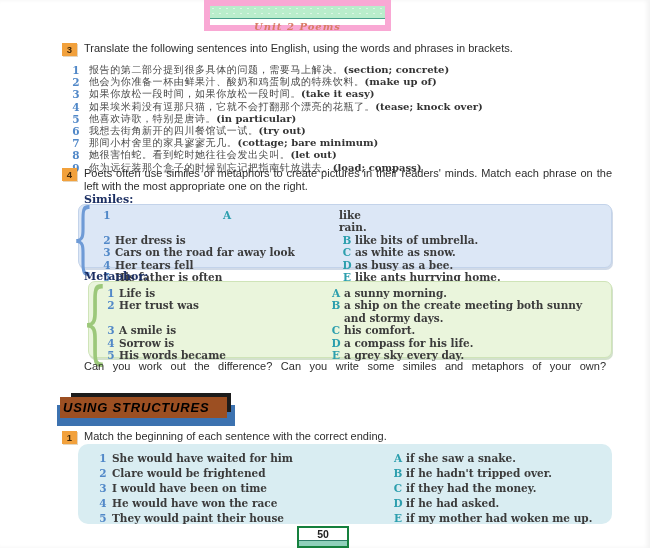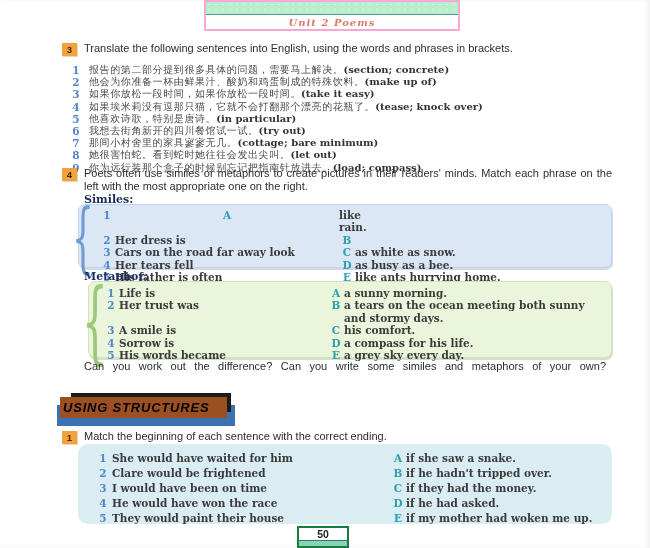--- a/index.html
+++ b/index.html
@@ -3,22 +3,22 @@
 <meta charset="utf-8">
 <style>
   * { margin:0; padding:0; box-sizing:border-box; }
   body { background:#ffffff; font-family:"Liberation Sans", sans-serif; }
   #page {
     position:relative; width:650px; height:548px; background:#ffffff;
     overflow:hidden; box-shadow: inset -3px 0 4px rgba(0,0,0,0.05);
   }
 
   
-  .unit-box { position:absolute; left:204px; top:0; width:256px; height:31px;
-    border:2px solid #f9a8d4; }
+  .unit-box { position:absolute; left:204px; top:0; width:187px; height:31px;
+    border:6px solid #f9a8d4; }
   .unit-green { height:13px; background:#b9edcb; border-bottom:1px solid #49a08c;
     background-image: radial-gradient(rgba(255,255,255,0.5) 1px, transparent 1px);
     background-size:7px 5px; }
   .unit-title { height:16px; line-height:16px; text-align:center;
     font-family:"DejaVu Serif", serif; font-style:italic; font-weight:bold;
     font-size:10px; color:#d97b66; letter-spacing:1px; }
 
   
   .ex-head { position:absolute; display:flex; align-items:flex-start; }
   .badge { flex:0 0 auto; width:15px; height:13px; background:#f2a13c;
@@ -155,20 +155,21 @@
         <span></span>
         <span class="num">1</span>
         <span class="letter">A</span>
         <span>like rain.</span>
       </div>
     <div class="m-row">
         <span></span>
         <span class="num">2</span>
         <span>Her dress is</span>
         <span class="letter">B</span>
+        <span>like bits of umbrella.</span>
       </div>
     <div class="m-row">
         <span></span>
         <span class="num">3</span>
         <span>Cars on the road far away look</span>
         <span class="letter">C</span>
         <span>as white as snow.</span>
       </div>
     <div class="m-row">
         <span></span>
@@ -194,21 +195,21 @@
         <span class="num">1</span>
         <span>Life is</span>
         <span class="letter">A</span>
         <span>a sunny morning.</span>
       </div>
     <div class="m-row">
         <span></span>
         <span class="num">2</span>
         <span>Her trust was</span>
         <span class="letter">B</span>
-        <span>a tears on the ocean meeting both sunny and stormy days.</span>
+        <span>a ship on the create meeting both sunny and stormy days.</span>
       </div>
     <div class="m-row">
         <span></span>
         <span class="num">3</span>
         <span>A smile is</span>
         <span class="letter">C</span>
         <span>his comfort.</span>
       </div>
     <div class="m-row">
         <span></span>

